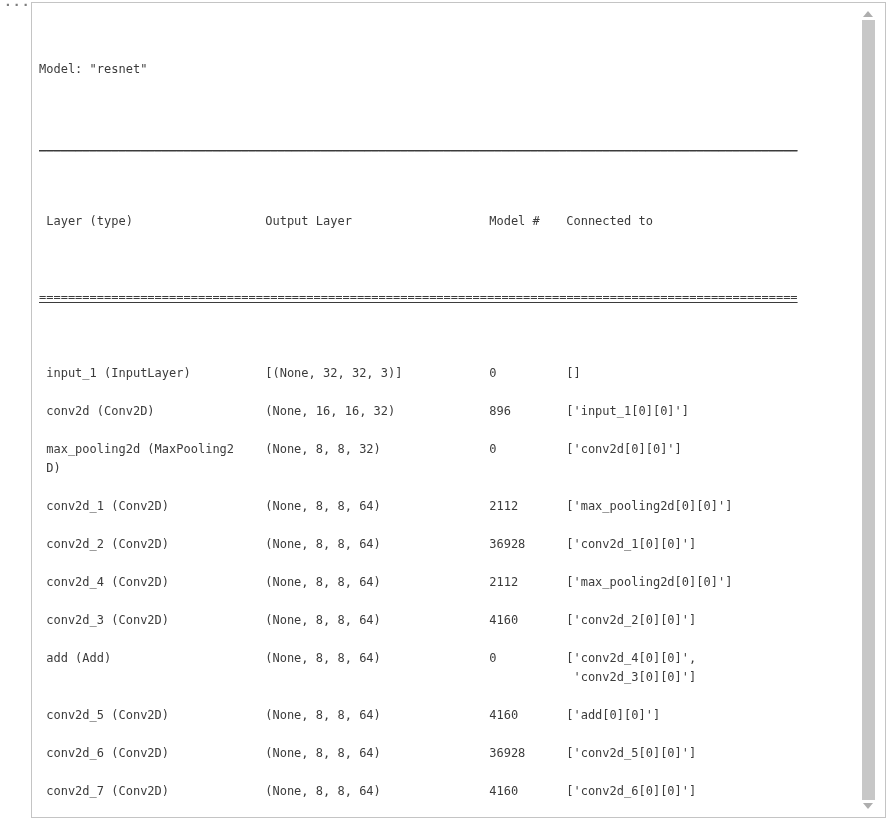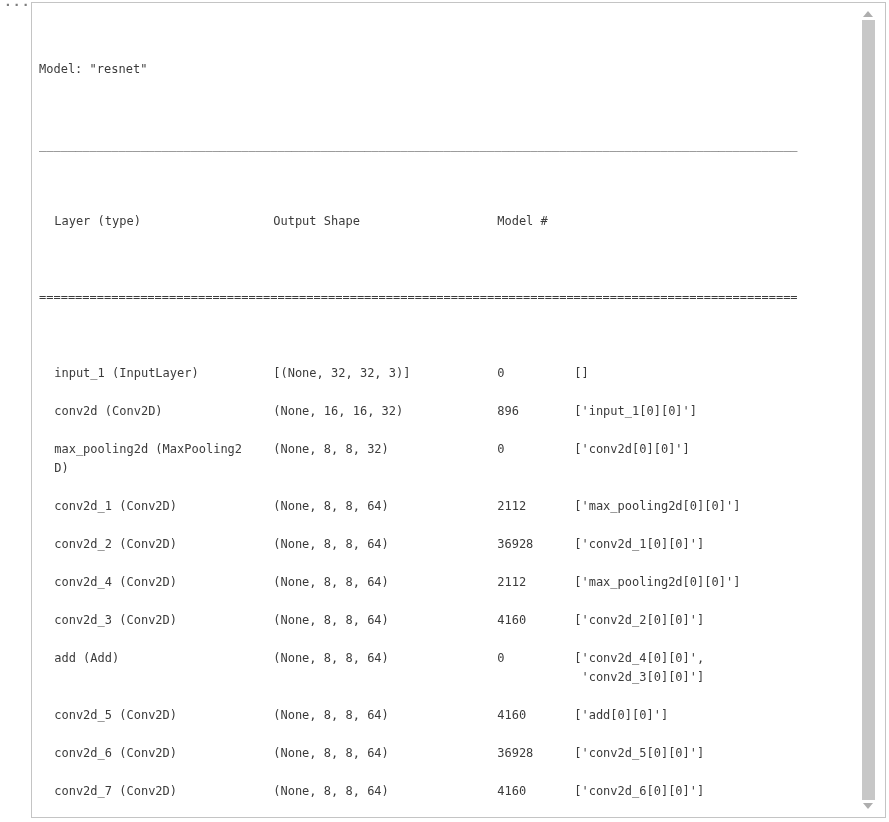--- a/index.html
+++ b/index.html
@@ -19,26 +19,25 @@
     border:1px solid #c4c4c4; background:#ffffff; overflow:hidden;
   }
 
   .content {
     position:absolute; left:7px; top:0; width:770px;
     font-size:12px; line-height:19px; color:#3b3b3b;
     white-space:pre; overflow:hidden;
   }
 
   .line { height:19px; white-space:pre; }
-  .sep  { height:19px; white-space:pre; letter-spacing:0; }
+  .sep  { height:19px; white-space:pre; letter-spacing:0;text-decoration:underline; }
 
   .trow {
     display:grid; grid-template-columns:219px 224px 77px auto;
     padding-left:1ch;
-    margin-left:8px;
   }
   .trow.spaced { margin-bottom:19px; }
   .c1 { width:26ch; word-break:break-all; white-space:normal; }
   .c2, .c3 { white-space:pre; }
   .c4 { white-space:pre; }
 
   
   .scrollbar {
     position:absolute; top:2px; bottom:2px; right:9px; width:15px;
   }
@@ -68,22 +67,23 @@
 
   <div class="output-box">
     <div class="content">
 
       <div class="line">Model: "resnet"</div>
 
       <div class="sep">_________________________________________________________________________________________________________</div>
 
       <div class="trow">
         <span class="c1">Layer (type)</span>
-        <span class="c2">Output Shape</span>
+        <span class="c2">Output Layer</span>
         <span class="c3">Model #</span>
+        <span class="c4">Connected to</span>
       </div>
 
       <div class="sep">=========================================================================================================</div>
 
       <div id="rows-container"><div class="trow spaced"><span class="c1">input_1 (InputLayer)</span><span class="c2">[(None, 32, 32, 3)]</span><span class="c3">0</span><span class="c4">[]</span></div><div class="trow spaced"><span class="c1">conv2d (Conv2D)</span><span class="c2">(None, 16, 16, 32)</span><span class="c3">896</span><span class="c4">['input_1[0][0]']</span></div><div class="trow spaced"><span class="c1">max_pooling2d (MaxPooling2D)</span><span class="c2">(None, 8, 8, 32)</span><span class="c3">0</span><span class="c4">['conv2d[0][0]']</span></div><div class="trow spaced"><span class="c1">conv2d_1 (Conv2D)</span><span class="c2">(None, 8, 8, 64)</span><span class="c3">2112</span><span class="c4">['max_pooling2d[0][0]']</span></div><div class="trow spaced"><span class="c1">conv2d_2 (Conv2D)</span><span class="c2">(None, 8, 8, 64)</span><span class="c3">36928</span><span class="c4">['conv2d_1[0][0]']</span></div><div class="trow spaced"><span class="c1">conv2d_4 (Conv2D)</span><span class="c2">(None, 8, 8, 64)</span><span class="c3">2112</span><span class="c4">['max_pooling2d[0][0]']</span></div><div class="trow spaced"><span class="c1">conv2d_3 (Conv2D)</span><span class="c2">(None, 8, 8, 64)</span><span class="c3">4160</span><span class="c4">['conv2d_2[0][0]']</span></div><div class="trow spaced"><span class="c1">add (Add)</span><span class="c2">(None, 8, 8, 64)</span><span class="c3">0</span><span class="c4">['conv2d_4[0][0]',
  'conv2d_3[0][0]']</span></div><div class="trow spaced"><span class="c1">conv2d_5 (Conv2D)</span><span class="c2">(None, 8, 8, 64)</span><span class="c3">4160</span><span class="c4">['add[0][0]']</span></div><div class="trow spaced"><span class="c1">conv2d_6 (Conv2D)</span><span class="c2">(None, 8, 8, 64)</span><span class="c3">36928</span><span class="c4">['conv2d_5[0][0]']</span></div><div class="trow spaced"><span class="c1">conv2d_7 (Conv2D)</span><span class="c2">(None, 8, 8, 64)</span><span class="c3">4160</span><span class="c4">['conv2d_6[0][0]']</span></div></div>
 
       
 
       

